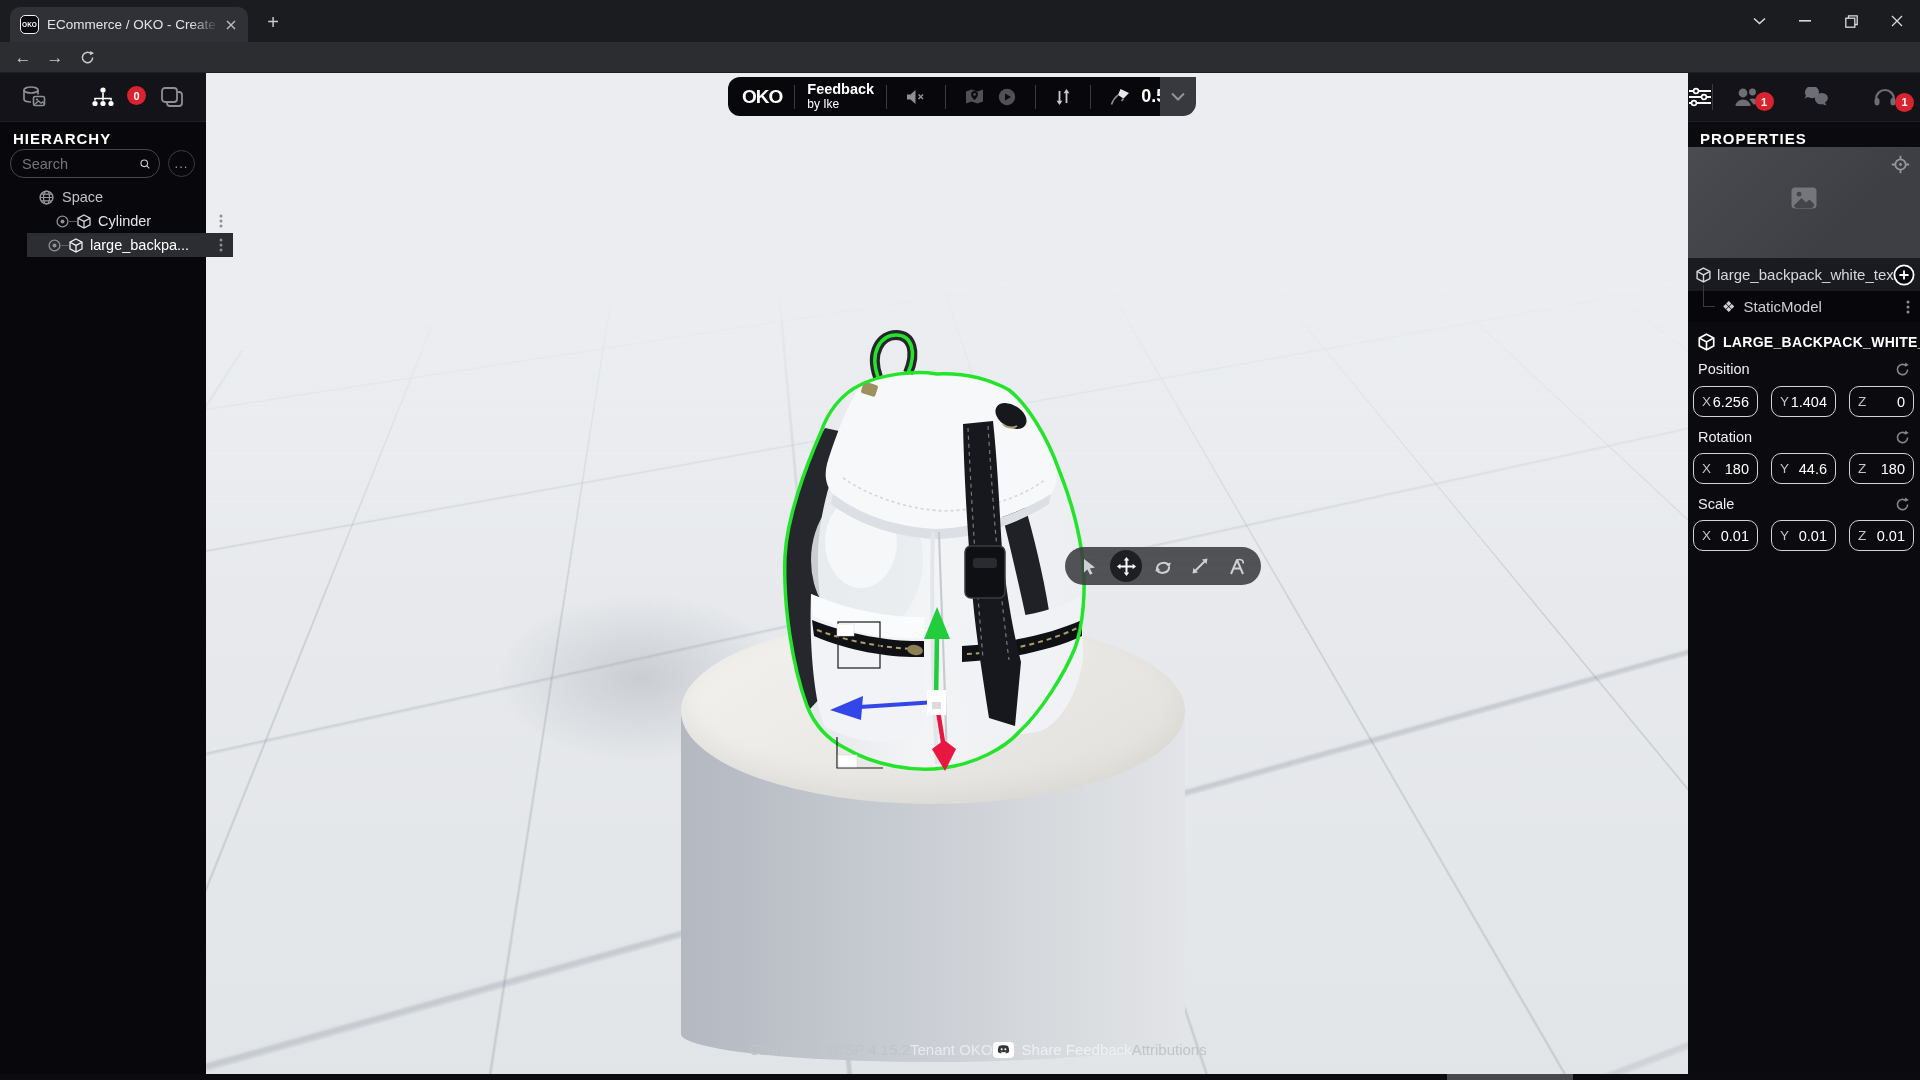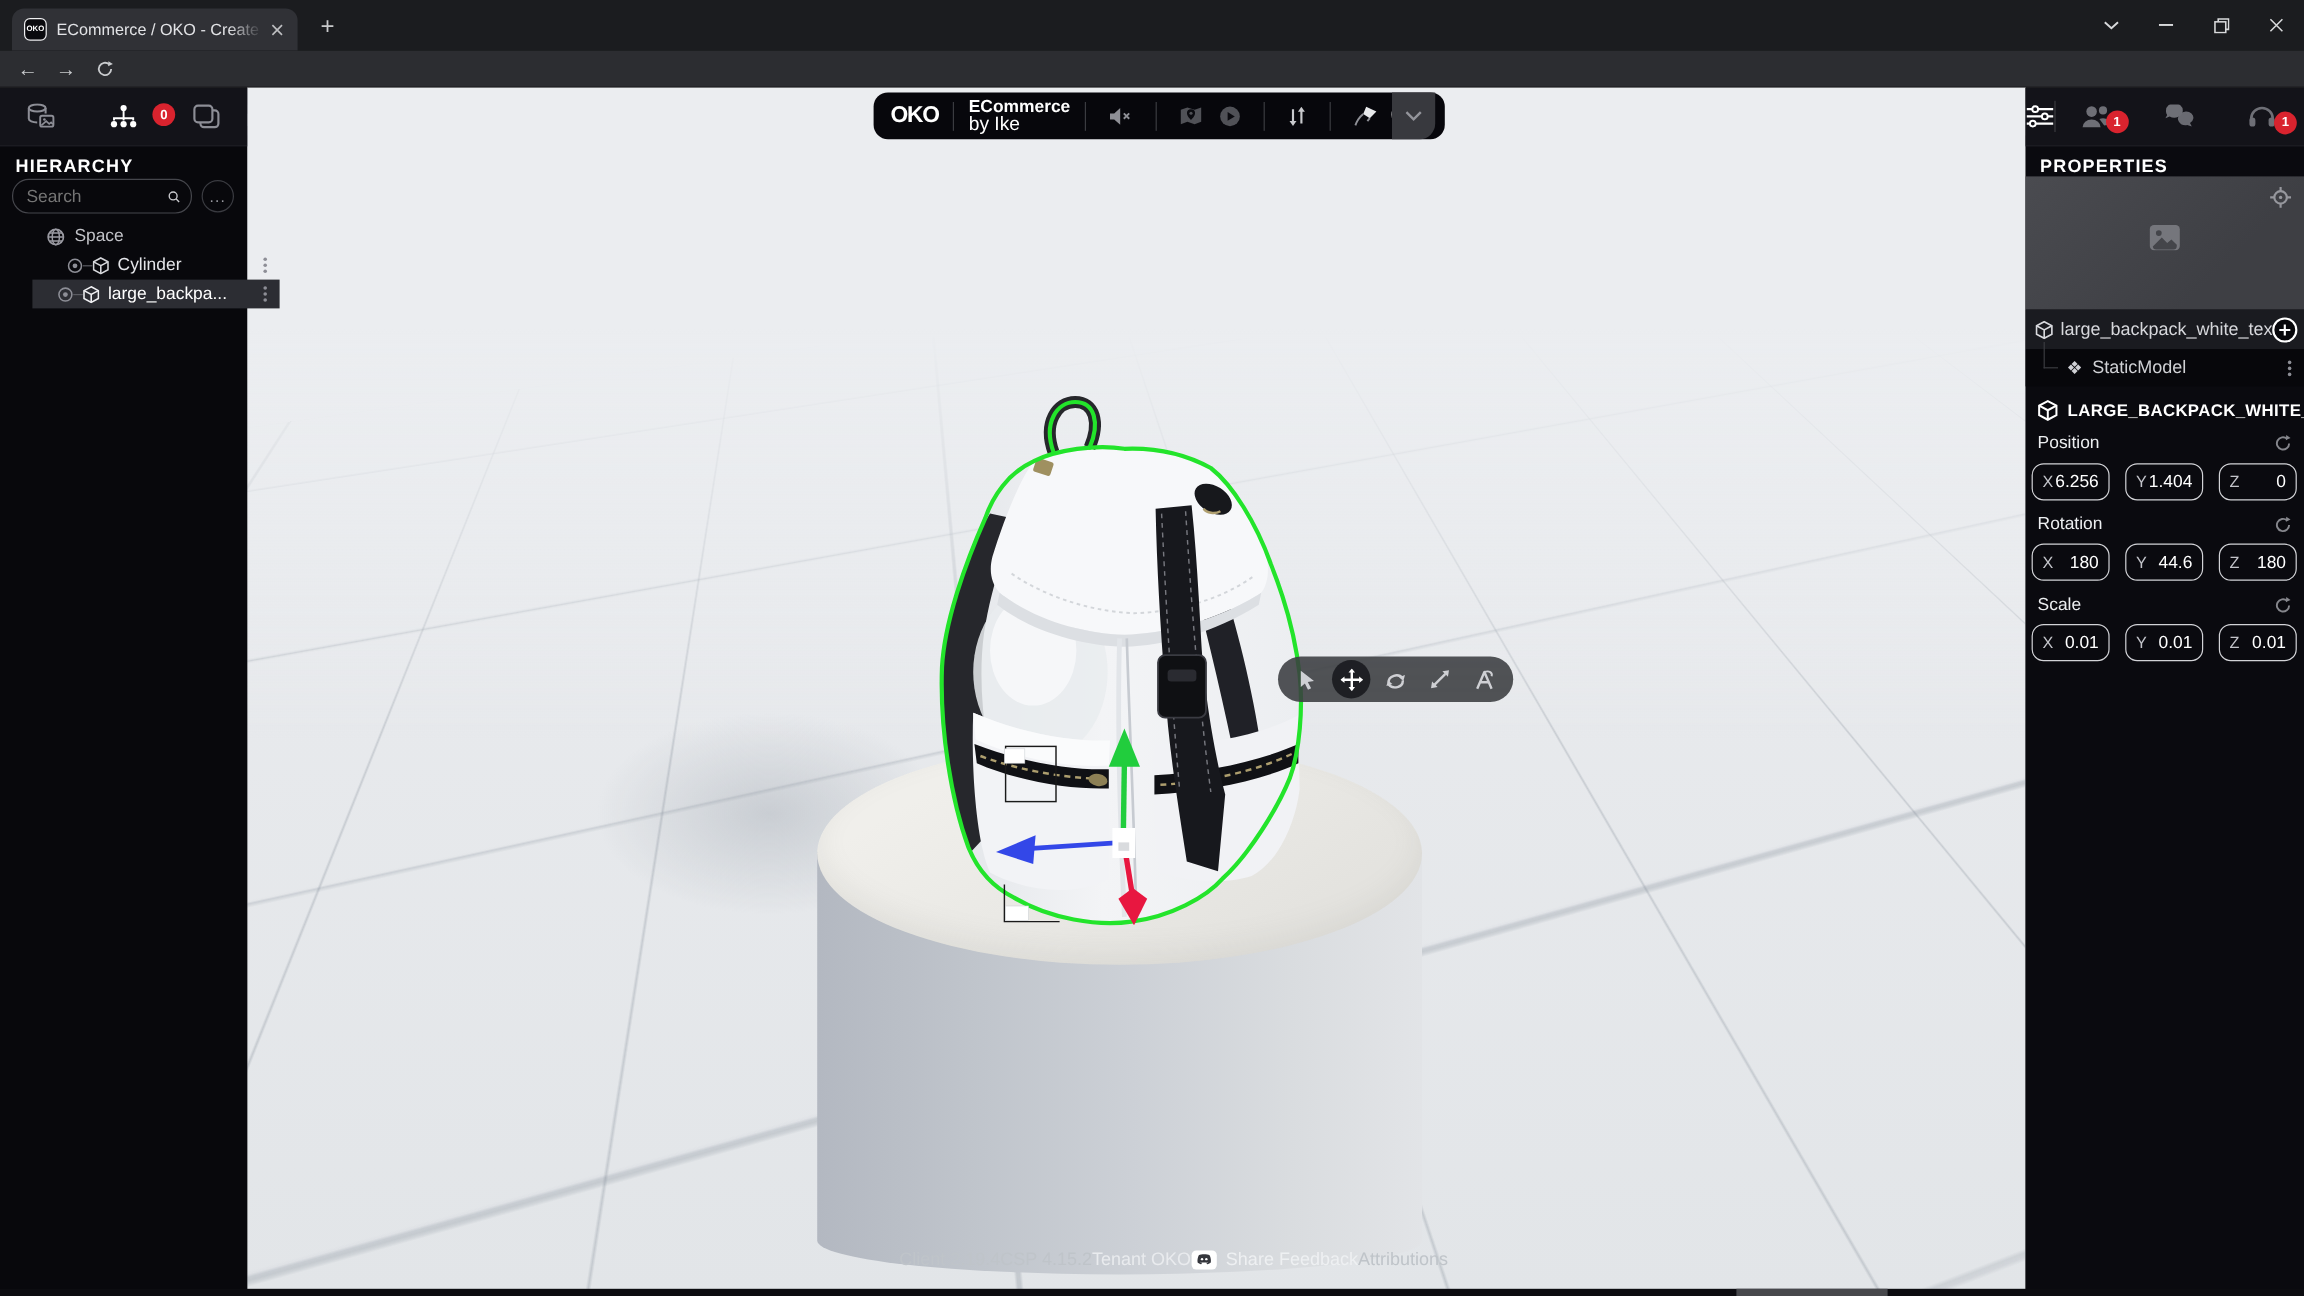--- a/index.html
+++ b/index.html
@@ -79,21 +79,21 @@
   .statusbar { position:absolute; left:0; bottom:22px; width:100%; display:flex; justify-content:center; align-items:center; padding-left:62px; font-size:15px; color:#bfc4c9; }
   .statusbar .bright { color:#e9ebee; }
   .fb { display:flex; align-items:center; gap:8px; color:#eef0f2; }
   .discord { width:21px; height:16px; background:#fff; border-radius:4px; display:flex; align-items:center; justify-content:center; }
 
   
   #toppill { position:absolute; left:728px; top:77px; height:39px; background:#07070c; border-radius:12px; display:flex; align-items:center; padding:0 14px; color:#fff; }
   .tp-div { width:1px; height:24px; background:#3a3b40; margin:0 12px; }
   .tp-logo { font-weight:bold; font-size:19px; letter-spacing:-1px; }
   .tp-title .n { font-size:14.5px; font-weight:bold; line-height:15px; }
-  .tp-title .b { font-size:16px; line-height:14px; }
+  .tp-title .b { font-size:12px; line-height:14px; }
   .tp-ic { display:flex; align-items:center; justify-content:center; margin:0 7px; }
   .tp-val { font-size:18px; font-weight:bold; margin:0 6px 0 4px; }
   #toppill-chevron { position:absolute; left:1160px; top:77px; width:36px; height:39px; background:#38393e; border-radius:0 0 13px 0; display:flex; align-items:center; justify-content:center; color:#93949a; }
 
   
   #bottomstrip { position:absolute; left:0; bottom:0; width:1920px; height:6px; background:#0c0c10; }
   #bottomstrip .thumb { position:absolute; left:1447px; top:0; width:126px; height:6px; background:#47484c; }
 
   svg { display:block; }
 </style>
@@ -338,21 +338,21 @@
         <span>Share Feedback</span>
       </span>
       <span>Attributions</span>
     </div>
   </div>
 
   <div id="toppill">
     <div class="tp-logo">OKO</div>
     <div class="tp-div"></div>
     <div class="tp-title">
-      <div class="n">ECommerce</div>
+      <div class="n">Feedback</div>
       <div class="b">by Ike</div>
     </div>
     <div class="tp-div"></div>
     <div class="tp-ic" style="color:#8e8f96">
       <svg width="20" height="16" viewBox="0 0 20 16">
           <path d="M1 5.5 h3.5 L9.5 1 v14 L4.5 10.5 H1 Z" fill="currentColor"></path>
           <path d="M12.5 5.5 L17 10 M17 5.5 L12.5 10" stroke="currentColor" stroke-width="1.6"></path>
         </svg>
     </div>
     <div class="tp-div"></div>

